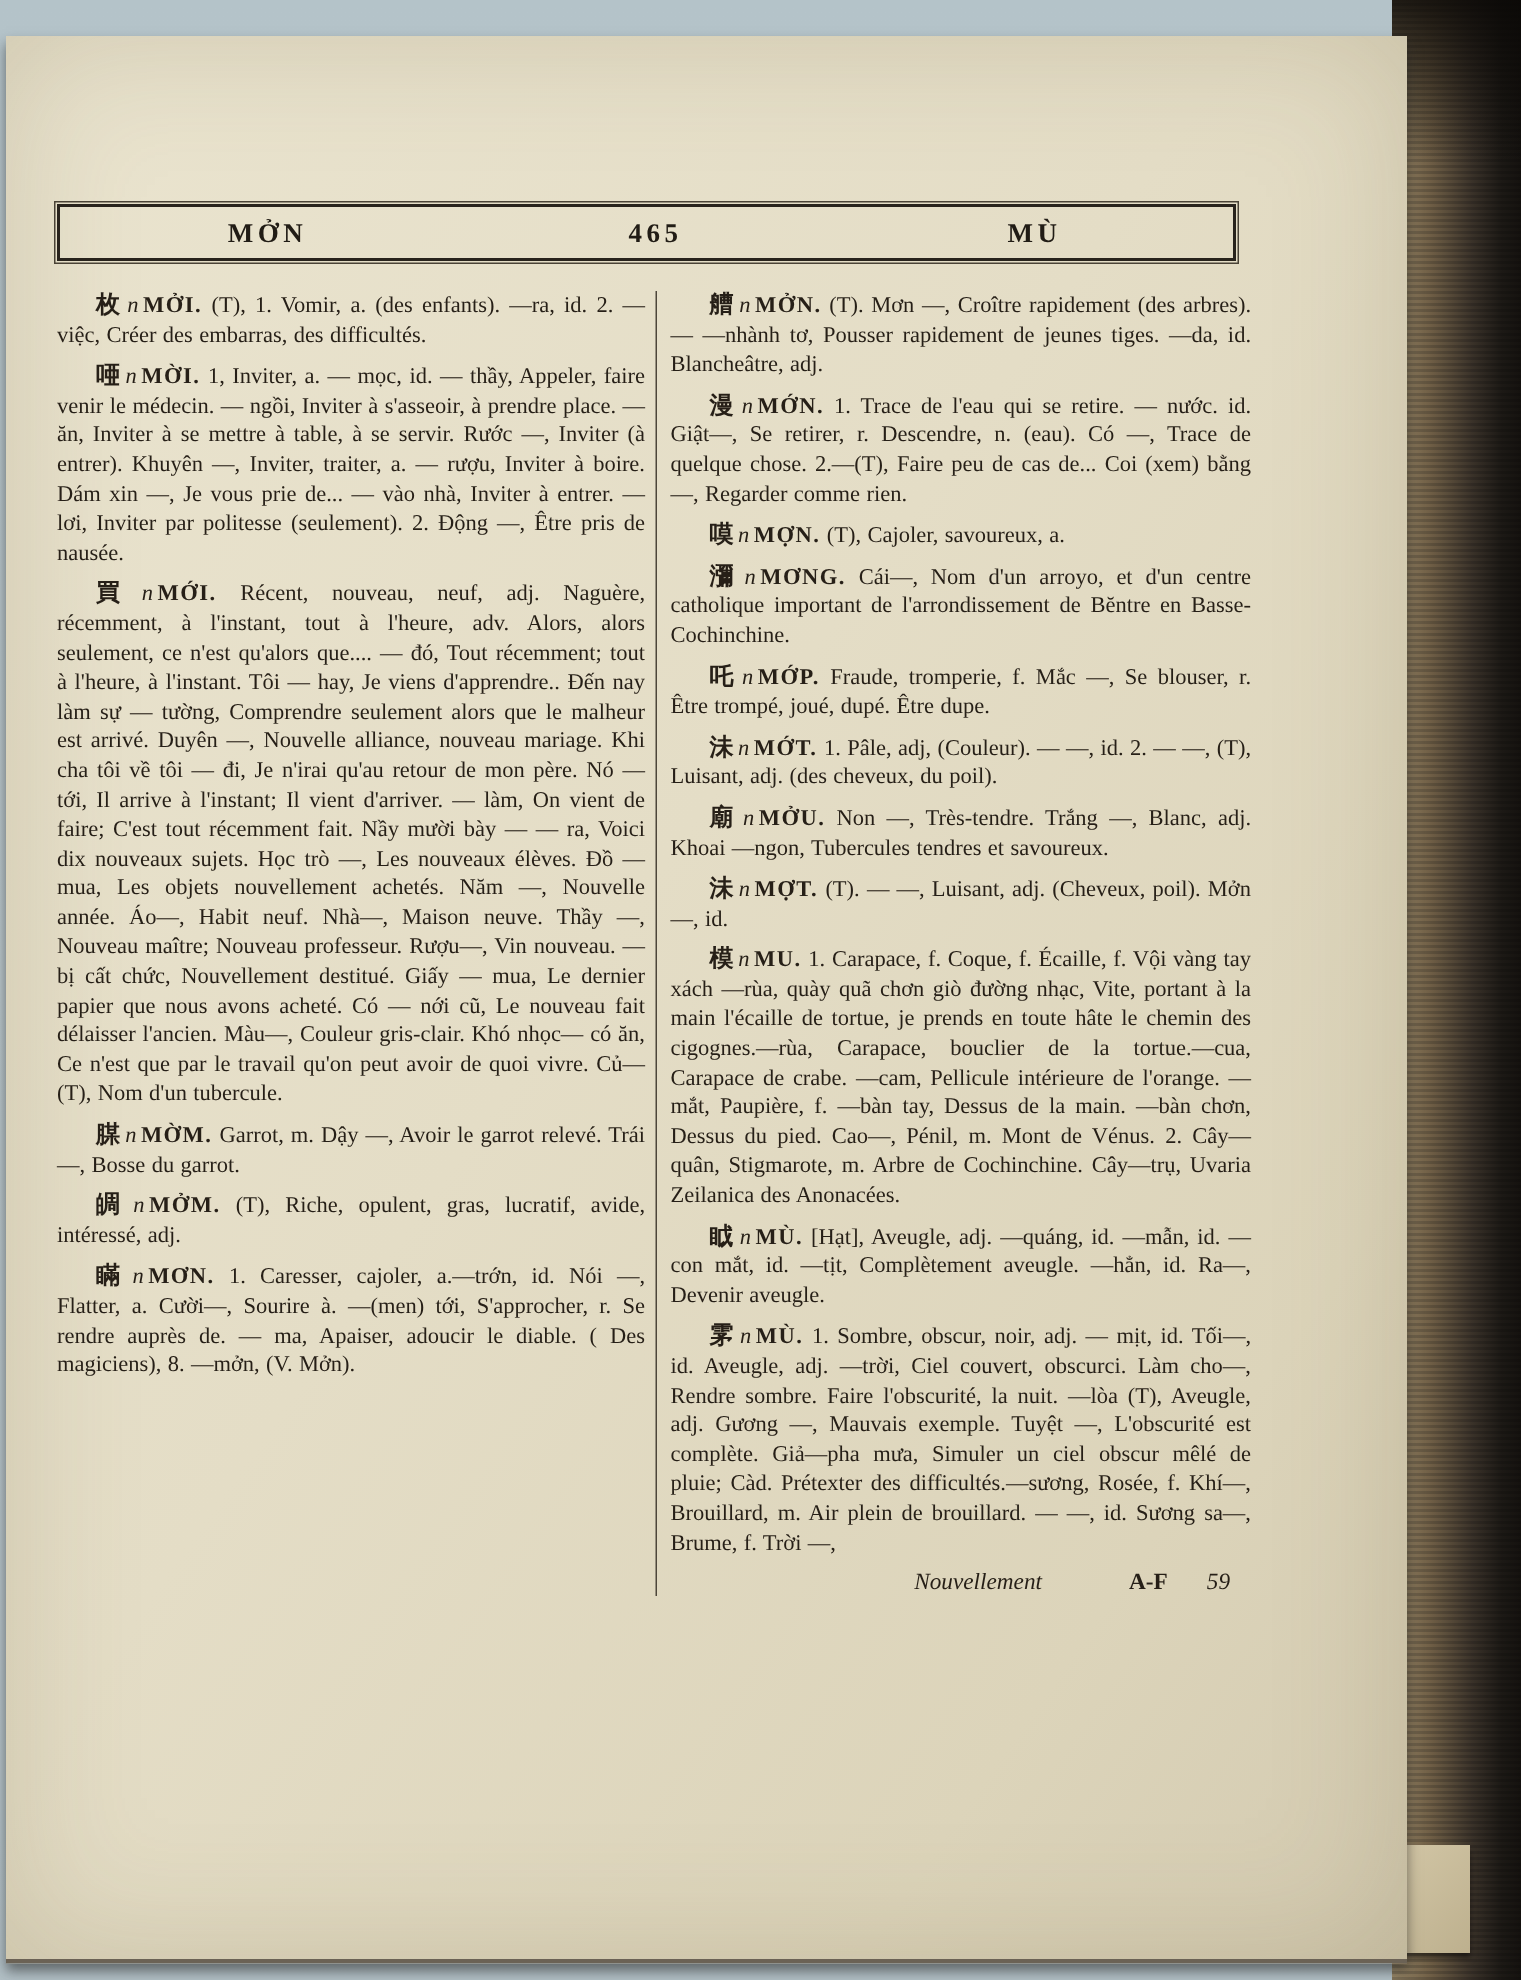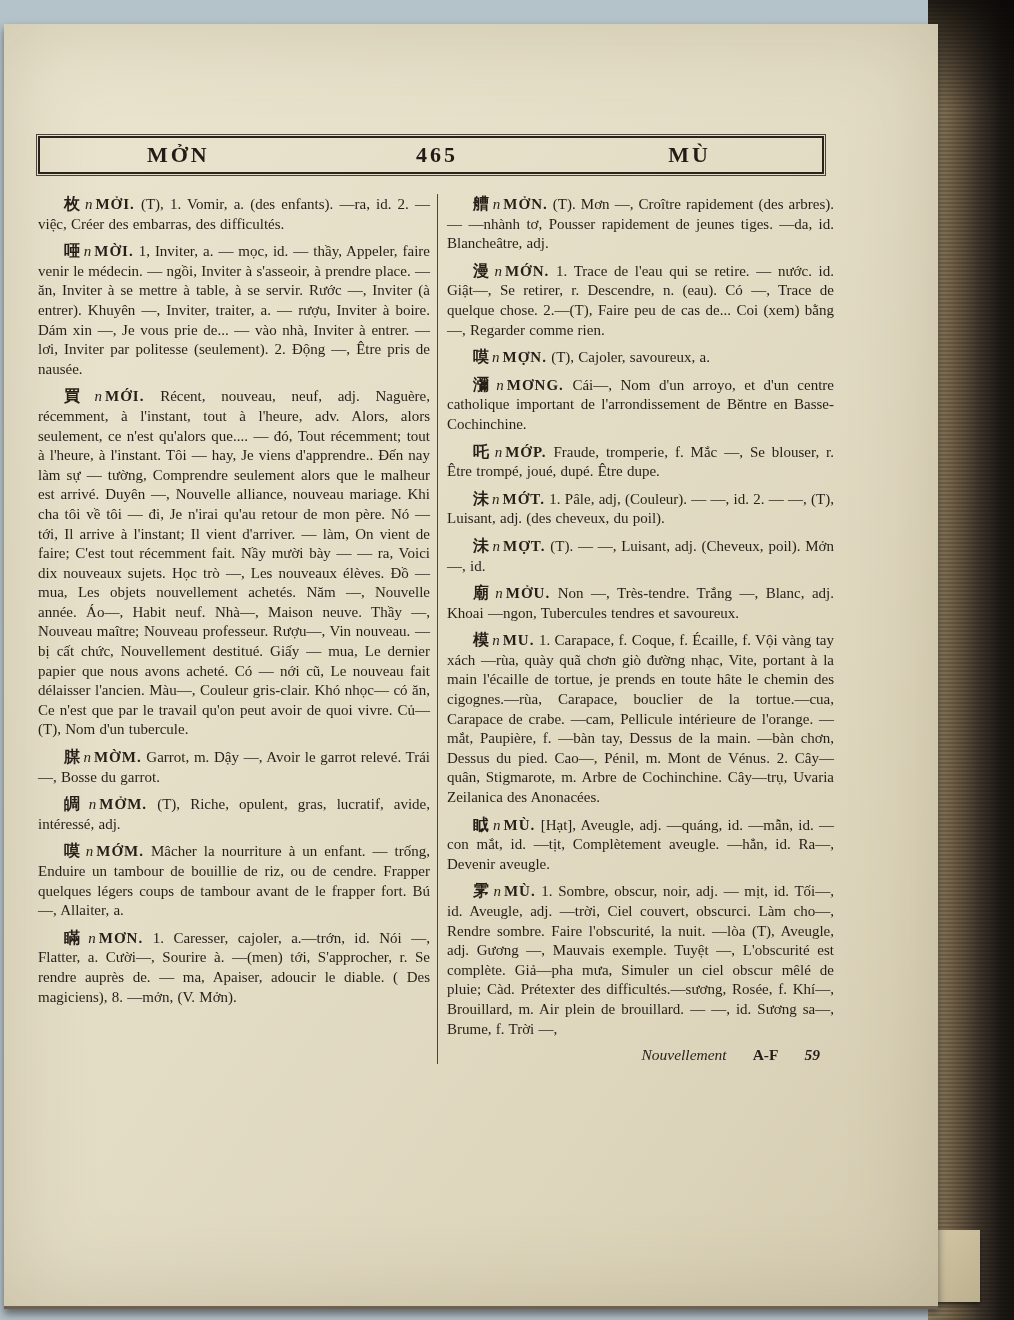--- a/index.html
+++ b/index.html
@@ -22,38 +22,38 @@
   
   .page{position:absolute; left:4px; top:24px; width:934px; height:1282px;
      background:linear-gradient(125deg,#eae4cf 0%, #e4ddc6 45%, #dcd4ba 80%, #d3cab0 100%);
      box-shadow:0 5px 8px rgba(30,30,30,.55), inset 0 0 90px rgba(110,95,60,.22);
      border-bottom:3px solid #6b6255;}
 
   
   .header-box{position:absolute; left:34px; top:112px; width:782px; height:34px;
      border:2px solid #28231c; box-shadow:0 0 0 1px #e4ddc6, 0 0 0 2px #4a4336, 0 3px 0 -1px #28231c;
      display:grid; grid-template-columns:1.15fr 1fr 1.1fr; align-items:center; justify-items:center;
-     font-weight:bold; font-size:22px; letter-spacing:3px; color:#211c15; background:transparent;}
+     font-weight:bold; font-size:18px; letter-spacing:3px; color:#211c15; background:transparent;}
 
   
   .content{position:absolute; left:34px; top:170px; width:796px; display:flex;}
   .col{width:392px; color:#261f17;}
   .col.left{padding-right:7px;}
   .col.right{border-left:1px solid #4d463a; padding-left:9px; width:387px;}
 
   .entry{margin:0 0 7px 0; text-indent:26px; text-align:justify;
      font-size:15px; line-height:19.6px; word-spacing:0.5px;}
   .entry .cjk{font-weight:bold; font-size:16px; letter-spacing:0;}
   .entry .pos{font-style:italic; padding:0 3px;}
   .entry .head{font-weight:bold; letter-spacing:1px;}
 
   .page-footer{margin-top:2px; text-align:right; font-size:15.5px; padding-right:14px;}
   .page-footer .dic{font-style:italic; padding-right:26px;}
-  .page-footer .vol{font-weight:bold; padding-right:26px;}
-  .page-footer .num{font-weight:bold; font-style:italic;}
+  .page-footer .vol{font-weight:bold; padding-right:26px;margin-left:32px;}
+  .page-footer .num{font-weight:normal; font-style:italic;}
 </style>
 </head>
 <body>
 
 <div class="scan">
 
   <div class="book-edge"></div>
   <div class="edge-bottom"></div>
 
   <div class="page">
@@ -64,33 +64,32 @@
       <span>MÙ</span>
     </div>
 
     <div class="content">
       <div class="col left" id="col-left">
           <p class="entry"><span class="cjk">枚</span><span class="pos">n</span><span class="head">MỞI.</span> <span class="body">(T), 1. Vomir, a. (des enfants). —ra, id. 2. — việc, Créer des embarras, des difficultés.</span></p>
           <p class="entry"><span class="cjk">唖</span><span class="pos">n</span><span class="head">MỜI.</span> <span class="body">1, Inviter, a. — mọc, id. — thầy, Appeler, faire venir le médecin. — ngồi, Inviter à s'asseoir, à prendre place. — ăn, Inviter à se mettre à table, à se servir. Rước —, Inviter (à entrer). Khuyên —, Inviter, traiter, a. — rượu, Inviter à boire. Dám xin —, Je vous prie de... — vào nhà, Inviter à entrer. — lơi, Inviter par politesse (seulement). 2. Động —, Être pris de nausée.</span></p>
           <p class="entry"><span class="cjk">買</span><span class="pos">n</span><span class="head">MỚI.</span> <span class="body">Récent, nouveau, neuf, adj. Naguère, récemment, à l'instant, tout à l'heure, adv. Alors, alors seulement, ce n'est qu'alors que.... — đó, Tout récemment; tout à l'heure, à l'instant. Tôi — hay, Je viens d'apprendre.. Đến nay làm sự — tường, Comprendre seulement alors que le malheur est arrivé. Duyên —, Nouvelle alliance, nouveau mariage. Khi cha tôi về tôi — đi, Je n'irai qu'au retour de mon père. Nó — tới, Il arrive à l'instant; Il vient d'arriver. — làm, On vient de faire; C'est tout récemment fait. Nầy mười bày — — ra, Voici dix nouveaux sujets. Học trò —, Les nouveaux élèves. Đồ — mua, Les objets nouvellement achetés. Năm —, Nouvelle année. Áo—, Habit neuf. Nhà—, Maison neuve. Thầy —, Nouveau maître; Nouveau professeur. Rượu—, Vin nouveau. — bị cất chức, Nouvellement destitué. Giấy — mua, Le dernier papier que nous avons acheté. Có — nới cũ, Le nouveau fait délaisser l'ancien. Màu—, Couleur gris-clair. Khó nhọc— có ăn, Ce n'est que par le travail qu'on peut avoir de quoi vivre. Củ— (T), Nom d'un tubercule.</span></p>
           <p class="entry"><span class="cjk">腜</span><span class="pos">n</span><span class="head">MỜM.</span> <span class="body">Garrot, m. Dậy —, Avoir le garrot relevé. Trái —, Bosse du garrot.</span></p>
           <p class="entry"><span class="cjk">皗</span><span class="pos">n</span><span class="head">MỞM.</span> <span class="body">(T), Riche, opulent, gras, lucratif, avide, intéressé, adj.</span></p>
-          <p class="entry"><span class="cjk">嗼</span><span class="pos">n</span><span class="head">MỚM.</span> <span class="body">Mâcher la nourriture à un enfant. — trống, Enduire un tambour de bouillie de riz, ou de cendre. Frapper quelques légers coups de tambour avant de le frapper fort. Bú—, Allaiter, a.</span></p>
           <p class="entry"><span class="cjk">瞞</span><span class="pos">n</span><span class="head">MƠN.</span> <span class="body">1. Caresser, cajoler, a.—trớn, id. Nói —, Flatter, a. Cười—, Sourire à. —(men) tới, S'approcher, r. Se rendre auprès de. — ma, Apaiser, adoucir le diable. ( Des magiciens), 8. —mởn, (V. Mởn).</span></p>
         </div>
       <div class="col right" id="col-right">
 
       <p class="entry"><span class="cjk">艚</span><span class="pos">n</span><span class="head">MỞN.</span> <span class="body">(T). Mơn —, Croître rapidement (des arbres). — —nhành tơ, Pousser rapidement de jeunes tiges. —da, id. Blancheâtre, adj.</span></p>
           <p class="entry"><span class="cjk">漫</span><span class="pos">n</span><span class="head">MỚN.</span> <span class="body">1. Trace de l'eau qui se retire. — nước. id. Giật—, Se retirer, r. Descendre, n. (eau). Có —, Trace de quelque chose. 2.—(T), Faire peu de cas de... Coi (xem) bằng —, Regarder comme rien.</span></p>
           <p class="entry"><span class="cjk">嗼</span><span class="pos">n</span><span class="head">MỢN.</span> <span class="body">(T), Cajoler, savoureux, a.</span></p>
           <p class="entry"><span class="cjk">瀰</span><span class="pos">n</span><span class="head">MƠNG.</span> <span class="body">Cái—, Nom d'un arroyo, et d'un centre catholique important de l'arrondissement de Bĕntre en Basse-Cochinchine.</span></p>
           <p class="entry"><span class="cjk">吒</span><span class="pos">n</span><span class="head">MỚP.</span> <span class="body">Fraude, tromperie, f. Mắc —, Se blouser, r. Être trompé, joué, dupé. Être dupe.</span></p>
           <p class="entry"><span class="cjk">沬</span><span class="pos">n</span><span class="head">MỚT.</span> <span class="body">1. Pâle, adj, (Couleur). — —, id. 2. — —, (T), Luisant, adj. (des cheveux, du poil).</span></p>
+          <p class="entry"><span class="cjk">廟</span><span class="pos">n</span><span class="head">MỞU.</span> <span class="body">Non —, Très-tendre. Trắng —, Blanc, adj. Khoai —ngon, Tubercules tendres et savoureux.</span></p>
           <p class="entry"><span class="cjk">沬</span><span class="pos">n</span><span class="head">MỢT.</span> <span class="body">(T). — —, Luisant, adj. (Cheveux, poil). Mởn—, id.</span></p>
-          <p class="entry"><span class="cjk">廟</span><span class="pos">n</span><span class="head">MỞU.</span> <span class="body">Non —, Très-tendre. Trắng —, Blanc, adj. Khoai —ngon, Tubercules tendres et savoureux.</span></p>
           <p class="entry"><span class="cjk">模</span><span class="pos">n</span><span class="head">MU.</span> <span class="body">1. Carapace, f. Coque, f. Écaille, f. Vội vàng tay xách —rùa, quày quã chơn giò đường nhạc, Vite, portant à la main l'écaille de tortue, je prends en toute hâte le chemin des cigognes.—rùa, Carapace, bouclier de la tortue.—cua, Carapace de crabe. —cam, Pellicule intérieure de l'orange. —mắt, Paupière, f. —bàn tay, Dessus de la main. —bàn chơn, Dessus du pied. Cao—, Pénil, m. Mont de Vénus. 2. Cây— quân, Stigmarote, m. Arbre de Cochinchine. Cây—trụ, Uvaria Zeilanica des Anonacées.</span></p>
           <p class="entry"><span class="cjk">眓</span><span class="pos">n</span><span class="head">MÙ.</span> <span class="body">[Hạt], Aveugle, adj. —quáng, id. —mẫn, id. —con mắt, id. —tịt, Complètement aveugle. —hẳn, id. Ra—, Devenir aveugle.</span></p>
           <p class="entry"><span class="cjk">雺</span><span class="pos">n</span><span class="head">MÙ.</span> <span class="body">1. Sombre, obscur, noir, adj. — mịt, id. Tối—, id. Aveugle, adj. —trời, Ciel couvert, obscurci. Làm cho—, Rendre sombre. Faire l'obscurité, la nuit. —lòa (T), Aveugle, adj. Gương —, Mauvais exemple. Tuyệt —, L'obscurité est complète. Giả—pha mưa, Simuler un ciel obscur mêlé de pluie; Càd. Prétexter des difficultés.—sương, Rosée, f. Khí—, Brouillard, m. Air plein de brouillard. — —, id. Sương sa—, Brume, f. Trời —,</span></p>
           <div class="page-footer" id="footer-tpl" style="display: block;">
   <span class="dic">Nouvellement</span><span class="vol">A-F</span><span class="num">59</span>
 </div>
         </div>
     </div>
 
   </div>

